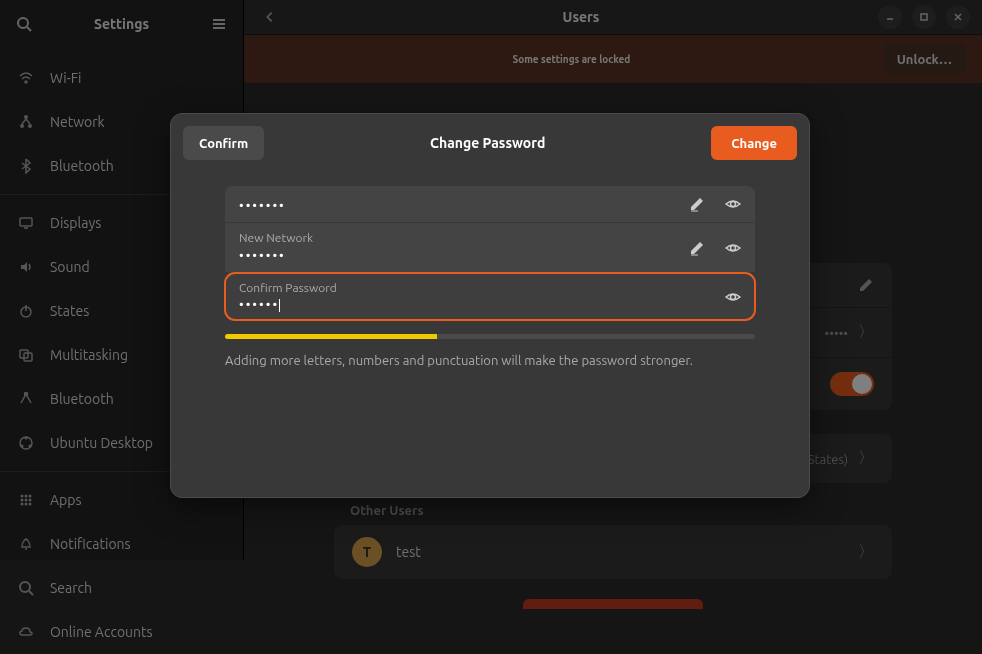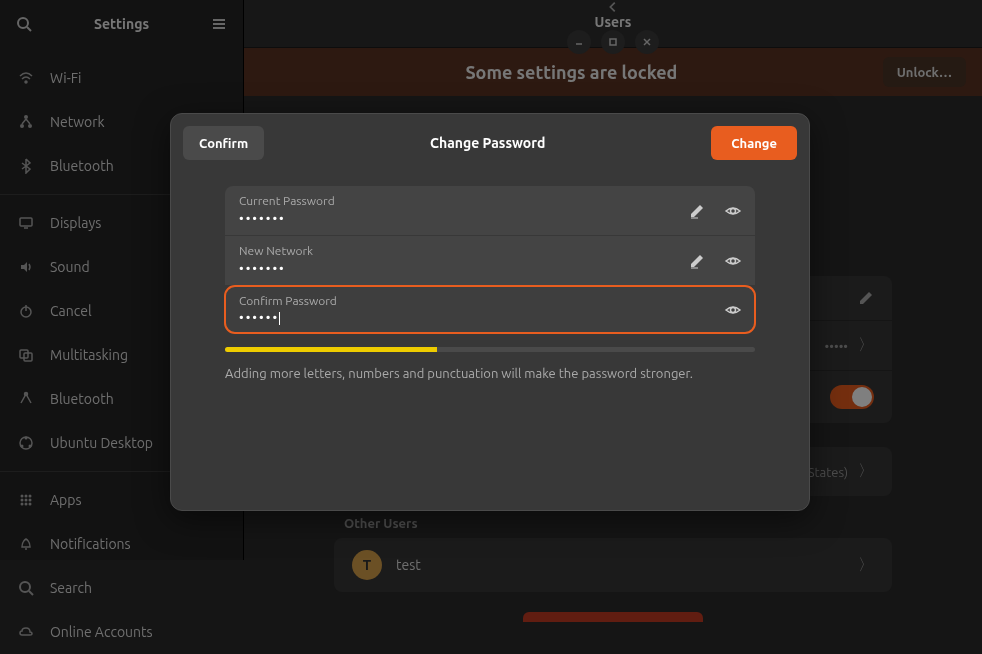--- a/index.html
+++ b/index.html
@@ -10,32 +10,32 @@
     .sidebar-header .search { width: 24px; height: 24px; display: flex; align-items: center; justify-content: center; color: #ccc; }
     .sidebar-header .title { flex: 1; text-align: center; font-weight: 600; font-size: 14px; color: #eee; }
     .sidebar-header .menu { width: 24px; height: 24px; display: flex; align-items: center; justify-content: center; color: #ccc; }
     .sidebar-list { padding-top: 8px; overflow-y: auto; height: calc(654px - 48px); }
     .sidebar-item { display: flex; align-items: center; padding: 12px 16px; gap: 14px; color: #ddd; cursor: pointer; }
     .sidebar-item .icon { width: 20px; height: 20px; display: flex; align-items: center; justify-content: center; color: #aaa; }
     .sidebar-item .label { font-size: 14px; }
     .sidebar-divider { height: 1px; background: #3a3a3a; margin: 6px 0; }
     
     .main { position: absolute; left: 244px; top: 0; width: 738px; height: 654px; background: #2a2a2a; }
-    .main-header { height: 48px; display: flex; align-items: center; padding: 0 12px; background: #2e2e2e; border-bottom: 1px solid #1a1a1a; flex-direction: column; }
+    .main-header { height: 35px; display: flex; align-items: center; padding: 0 12px; background: #2e2e2e; border-bottom: 1px solid #1a1a1a; }
     .main-header .back { width: 28px; height: 28px; display: flex; align-items: center; justify-content: center; color: #aaa; border-radius: 4px; }
     .main-header .title { flex: 1; text-align: center; font-weight: 600; font-size: 14px; color: #eee; }
     .window-controls { display: flex; gap: 10px; }
     .win-btn { width: 24px; height: 24px; border-radius: 50%; background: #3a3a3a; display: flex; align-items: center; justify-content: center; color: #ccc; cursor: pointer; }
     
     .lock-banner { height: 48px; background: #5a3222; display: flex; align-items: center; padding: 0 16px; }
-    .lock-banner .text { flex: 1; text-align: center; font-weight: 600; font-size: 18px; color: #eee; }
+    .lock-banner .text { flex: 1; text-align: center; font-weight: 600; font-size: 10px; color: #eee; }
     .unlock-btn { background: #4a3426; border: none; color: #ddd; padding: 8px 14px; border-radius: 6px; font-size: 13px; font-weight: 600; cursor: pointer; }
     
     .main-content { padding: 30px 90px; position: relative; }
-    .section-label { color: #999; font-size: 13px; font-weight: 600; margin: 20px 10px 8px; }
+    .section-label { color: #999; font-size: 13px; font-weight: 600; margin: 20px 16px 8px; }
     
     .setting-row { background: #363636; border-radius: 8px; padding: 14px 18px; display: flex; align-items: center; margin-bottom: 4px; }
     .setting-row .label { flex: 1; font-size: 14px; color: #ddd; }
     .setting-row .value { color: #999; font-size: 13px; margin-right: 10px; }
     .setting-row .chevron { color: #999; }
     .setting-row.grouped-top { border-radius: 8px 8px 0 0; margin-bottom: 1px; }
     .setting-row.grouped-mid { border-radius: 0; margin-bottom: 1px; }
     .setting-row.grouped-bot { border-radius: 0 0 8px 8px; }
     
     .toggle { width: 44px; height: 24px; background: #e85d1f; border-radius: 12px; position: relative; cursor: pointer; }
@@ -142,21 +142,21 @@
         </span>
       <span class="label">Sound</span>
     </div>
     <div class="sidebar-item">
       <span class="icon">
           <svg width="16" height="16" viewBox="0 0 16 16" fill="none" stroke="currentColor" stroke-width="1.5">
             <circle cx="8" cy="9" r="5"></circle>
             <line x1="8" y1="2" x2="8" y2="8"></line>
           </svg>
         </span>
-      <span class="label">Cancel</span>
+      <span class="label">States</span>
     </div>
     <div class="sidebar-item">
       <span class="icon">
           <svg width="16" height="16" viewBox="0 0 16 16" fill="none" stroke="currentColor" stroke-width="1.5">
             <rect x="2" y="3" width="8" height="8" rx="1"></rect>
             <rect x="6" y="6" width="8" height="8" rx="1"></rect>
           </svg>
         </span>
       <span class="label">Multitasking</span>
     </div>
@@ -307,21 +307,20 @@
 
 <div class="dialog">
   <div class="dialog-header">
     <button class="btn-cancel">Confirm</button>
     <div class="title">Change Password</div>
     <button class="btn-change">Change</button>
   </div>
   <div class="dialog-body">
 
     <div class="pwd-field">
-      <span class="flabel">Current Password</span>
       <input type="password" readonly="" value="•••••••" style="">
       <div class="pwd-actions">
         <span class="aicon">
             <svg width="16" height="16" viewBox="0 0 16 16" fill="currentColor">
               <path d="M11 2 L14 5 L5 14 L2 14 L2 11 Z"></path>
               <line x1="2" y1="15" x2="9" y2="15" stroke="currentColor" stroke-width="1"></line>
             </svg>
           </span>
         <span class="aicon">
             <svg width="18" height="18" viewBox="0 0 18 18" fill="none" stroke="currentColor" stroke-width="1.5">

